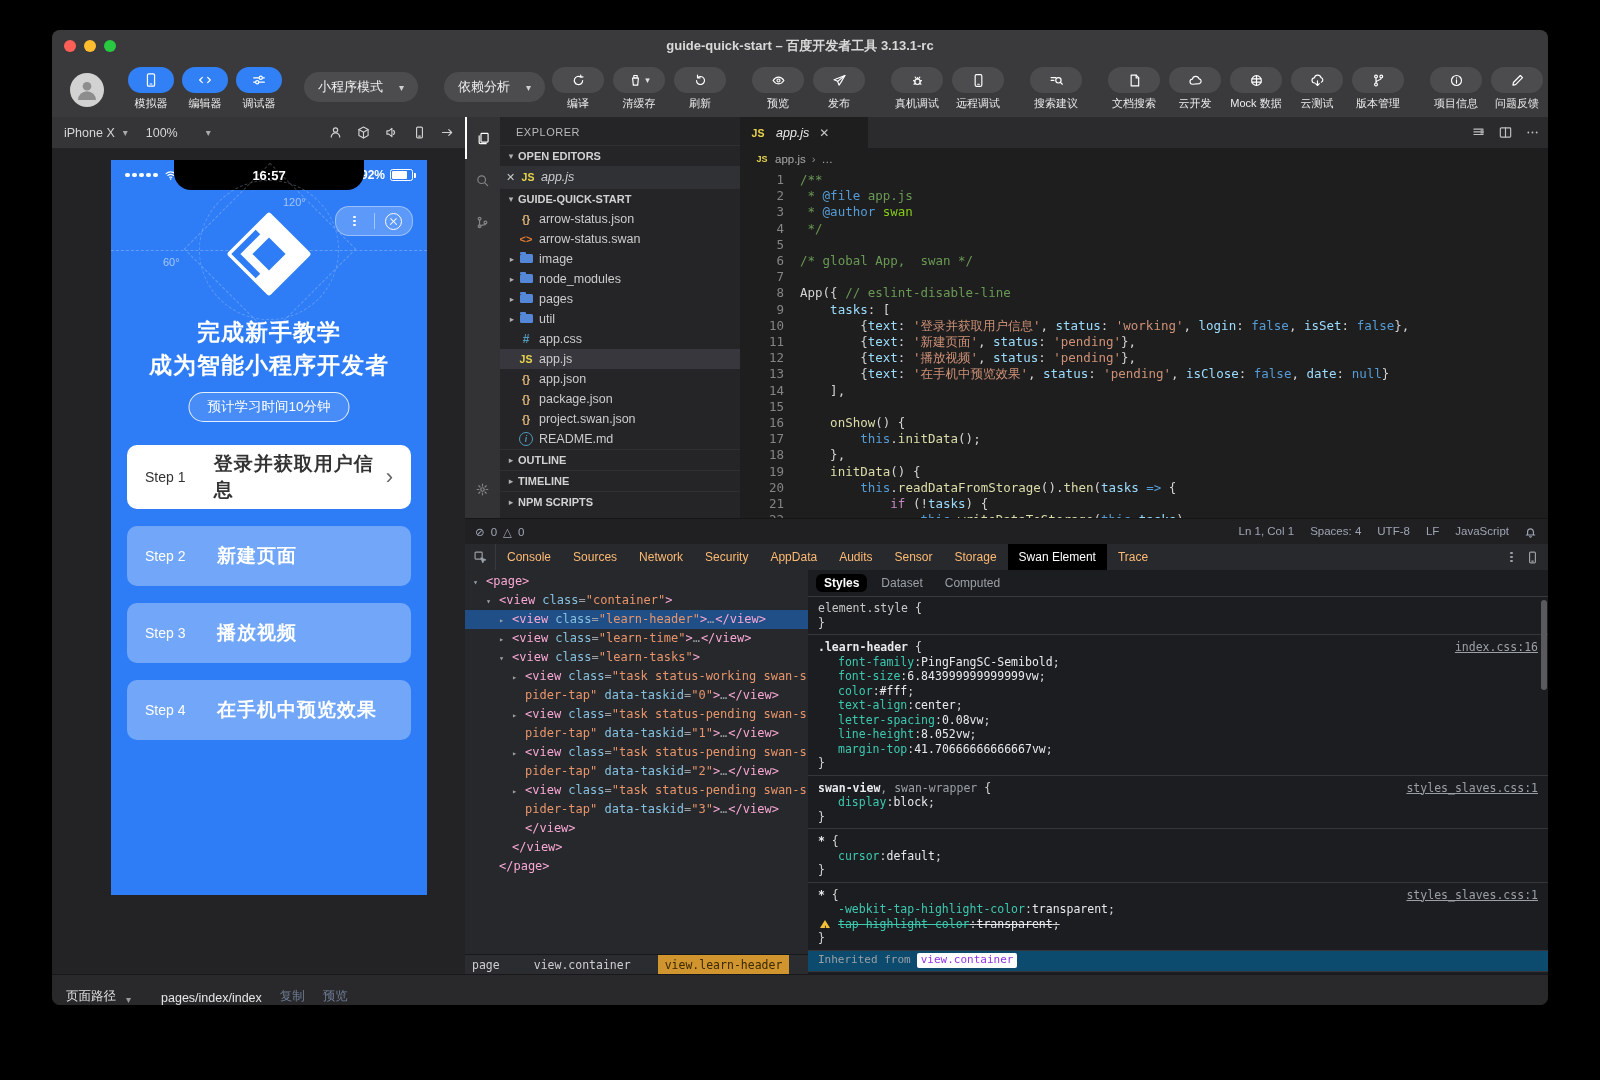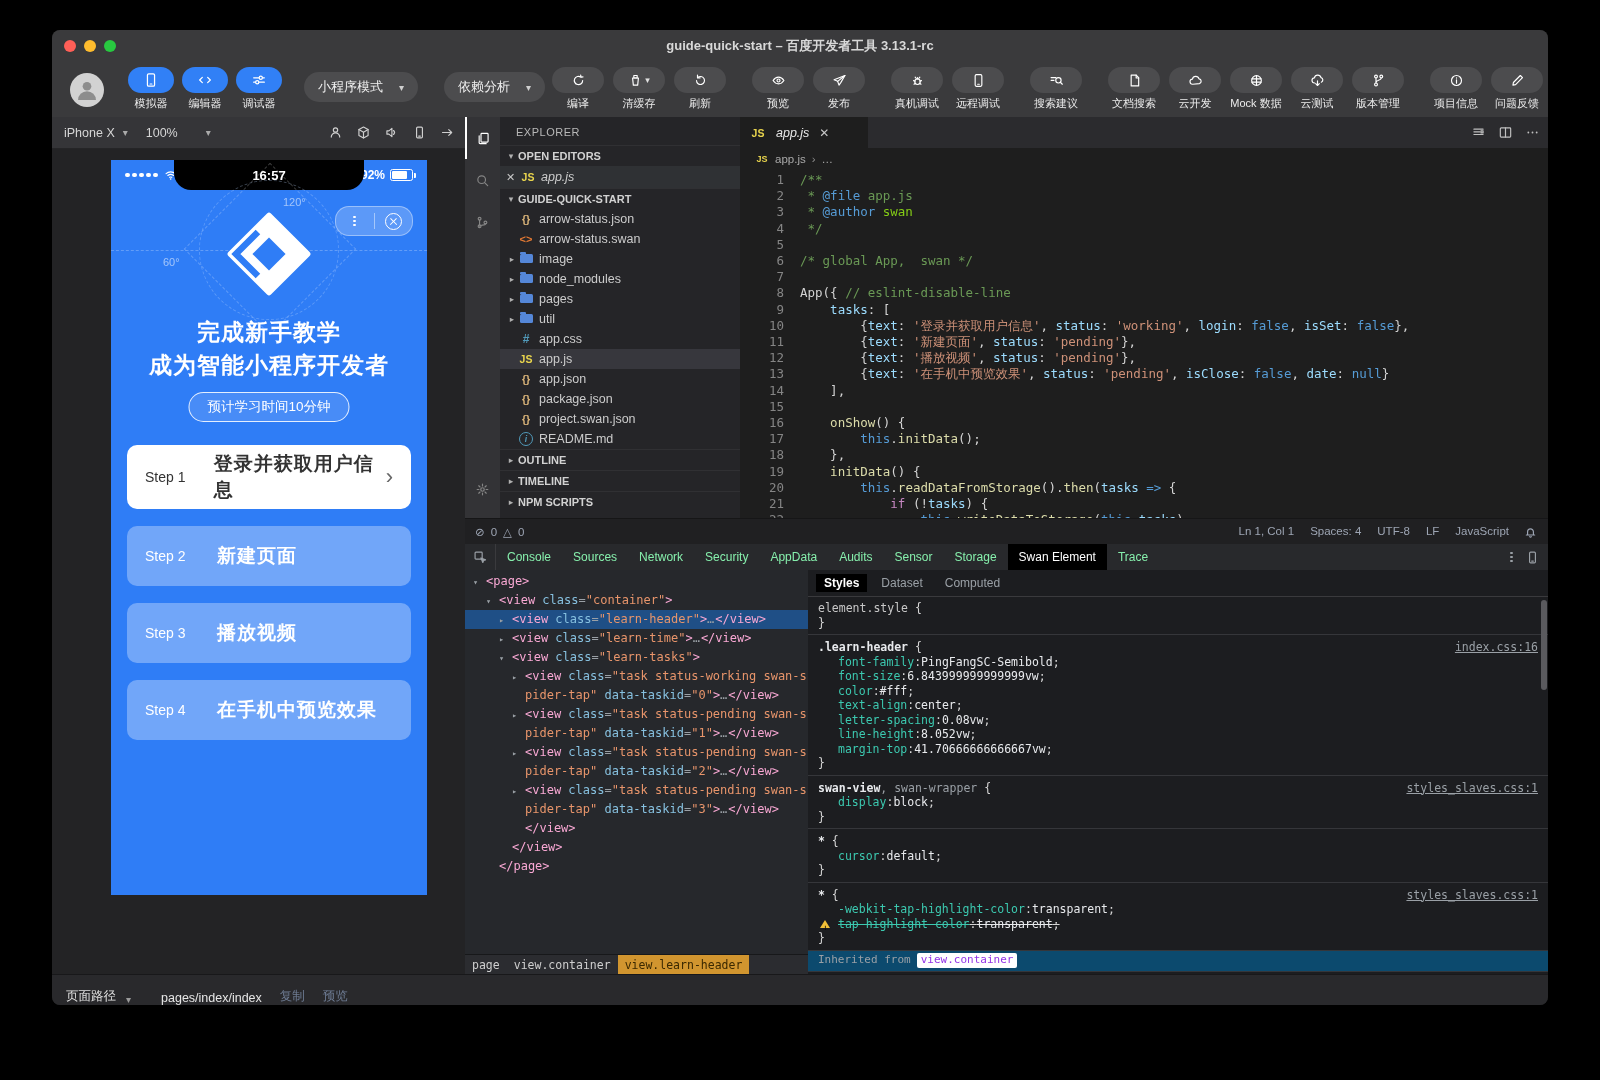--- a/index.html
+++ b/index.html
@@ -134,41 +134,41 @@
   #statusbar .lft{margin-left:10px;display:flex;align-items:center;}
   #statusbar .lft span{margin-right:6px;}
   #statusbar .rgt{margin-left:auto;display:flex;align-items:flex-start;margin-right:10px;}
   #statusbar .rgt span{margin-left:16px;}
   
   #devtools{position:absolute;left:413px;top:514px;width:1083px;height:431px;background:#202124;}
   #dt-tabbar{position:absolute;left:0;top:0;right:0;height:26px;background:#28292c;border-bottom:1px solid #17181a;
     display:flex;align-items:center;}
   #dt-inspect{width:30px;height:26px;display:flex;align-items:center;justify-content:center;color:#9aa0a6;
     border-right:1px solid #3a3a3d;}
-  .dt-tab{padding:0 11px;font-size:12px;color:#86efac;height:26px;line-height:26px;white-space:nowrap;}
+  .dt-tab{padding:0 11px;font-size:12px;color:#fdba74;height:26px;line-height:26px;white-space:nowrap;}
   .dt-tab.active{background:#000;color:#fff;}
   #dt-right{margin-left:auto;display:flex;align-items:center;color:#9aa0a6;margin-right:8px;}
   #dt-right .ticon{margin-left:12px;display:inline-flex;}
   .dots-v.gray i{background:#9aa0a6;}
   
   #dom-panel{position:absolute;left:0;top:26px;width:343px;bottom:0;background:#26282c;overflow:hidden;
     border-right:1px solid #17181a;}
   #dom-tree{position:absolute;left:0;top:2px;right:0;bottom:20px;overflow:hidden;font-size:12px;line-height:19px;}
   .dom-line{position:relative;white-space:normal;word-break:break-all;color:#bdc1c6;}
   .dom-line.sel{background:#1f4f86;}
   .dom-ar{position:absolute;font-size:8.5px;color:#9aa0a6;top:1px;}
   .dm-tg{color:#f9a8d4}.dm-at{color:#87c1e0}.dm-p{color:#9aa0a6}.dm-av{color:#e8956b}.dm-el{color:#9aa0a6;letter-spacing:1px}
   #dom-crumbs{position:absolute;left:0;bottom:0;right:0;height:20px;background:#2b2c30;border-top:1px solid #17181a;
-    display:flex;align-items:center;font-size:11.5px;color:#cfcfcf;font-family:"DejaVu Sans Mono",monospace;}
+    display:flex;align-items:center;font-size:11.5px;color:#cfcfcf;font-family:"DejaVu Sans Mono",monospace;gap:20px;}
   .crumb{padding:0 7px;height:20px;line-height:20px;white-space:nowrap;}
   .crumb.active{background:#d1952f;color:#3a2800;}
   
   #styles-panel{position:absolute;left:343px;top:26px;right:0;bottom:0;background:#1c1d20;overflow:hidden;}
   #style-tabs{height:26px;display:flex;align-items:center;border-bottom:1px solid #3a3a3d;padding-left:8px;}
-  .style-tab{padding:2px 8px;font-size:12px;color:#9aa0a6;margin-right:6px;border-radius:0;}
+  .style-tab{padding:2px 8px;font-size:12px;color:#9aa0a6;margin-right:6px;border-radius:6px;}
   .style-tab.active{background:#000;color:#fff;font-weight:bold;}
   #rules{position:absolute;left:0;top:26px;right:0;bottom:0;overflow:hidden;font-size:11.5px;line-height:14.5px;
     color:#d6d6d6;}
   .rule{position:relative;padding:5px 10px 4px 10px;border-bottom:1px solid #35363a;}
   .rule .link{position:absolute;right:10px;top:5px;color:#9aa0a6;text-decoration:underline;}
   .sel-b{color:#e8eaed;font-weight:bold;}
   .sel-dim{color:#9aa0a6;}
   .sel-plain{color:#c8c8c8;}
   .prop-line{position:relative;padding-left:20px;}
   .prop-n{color:#3cc9b0;}

